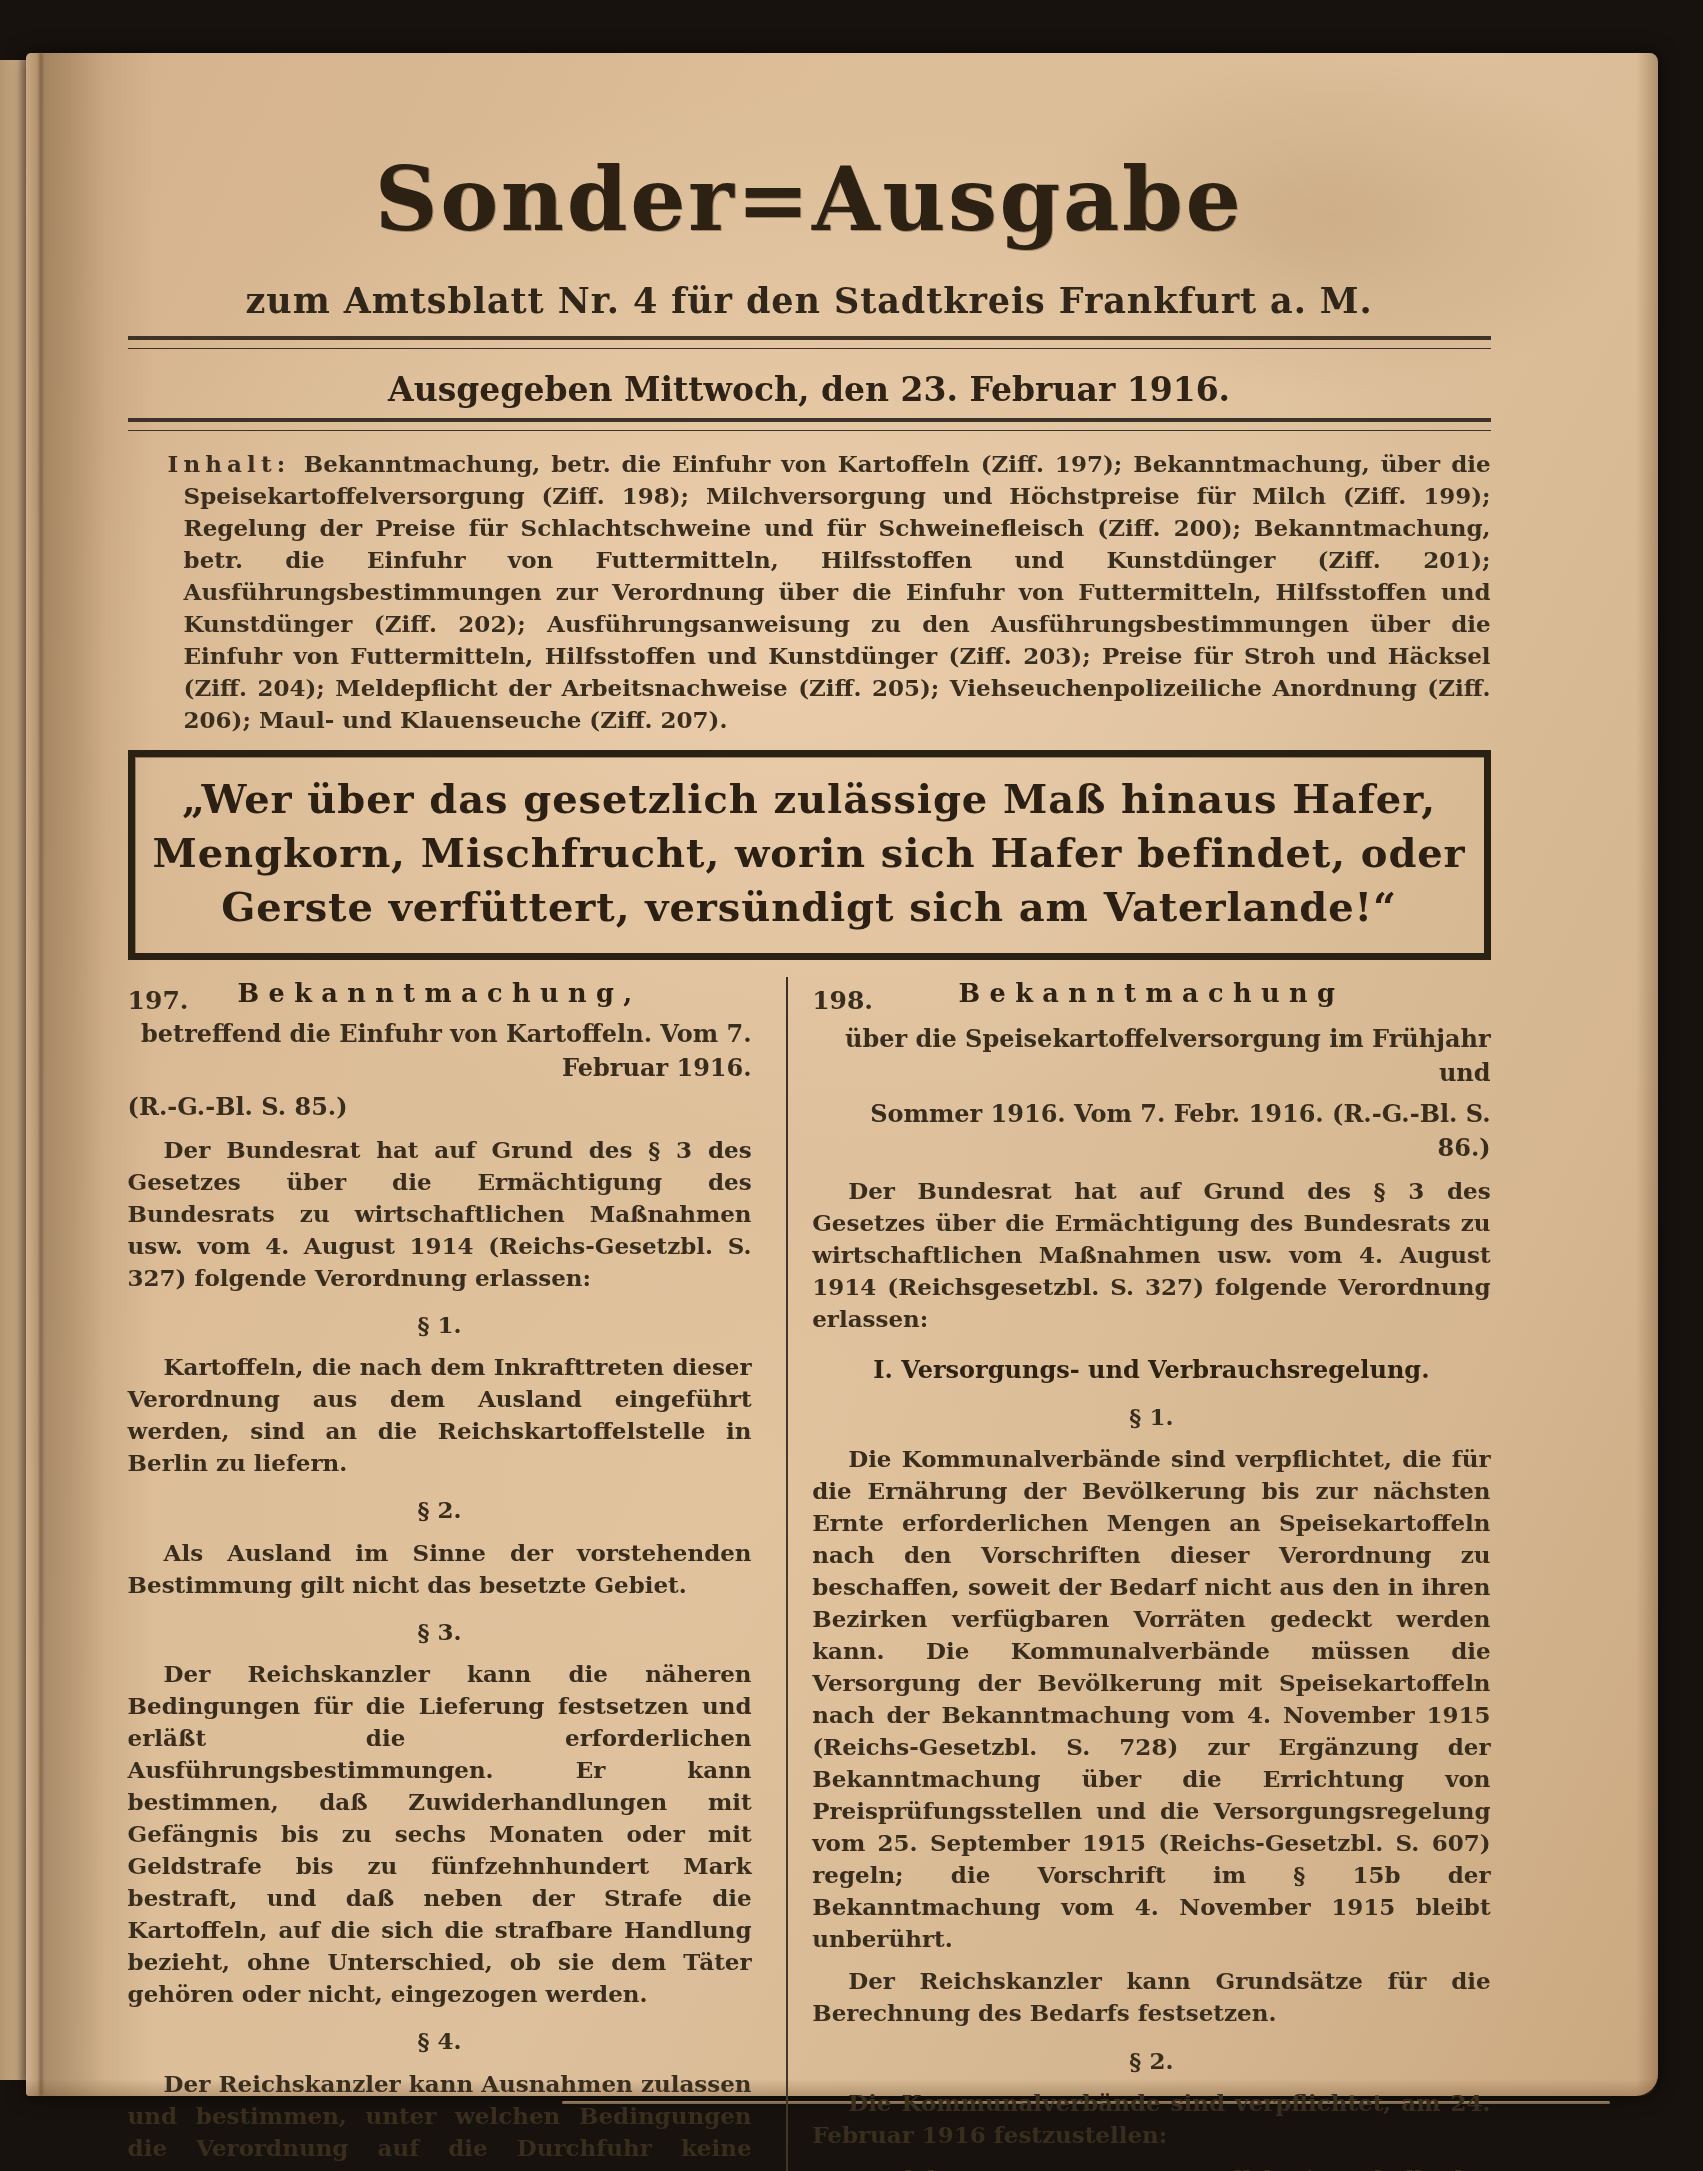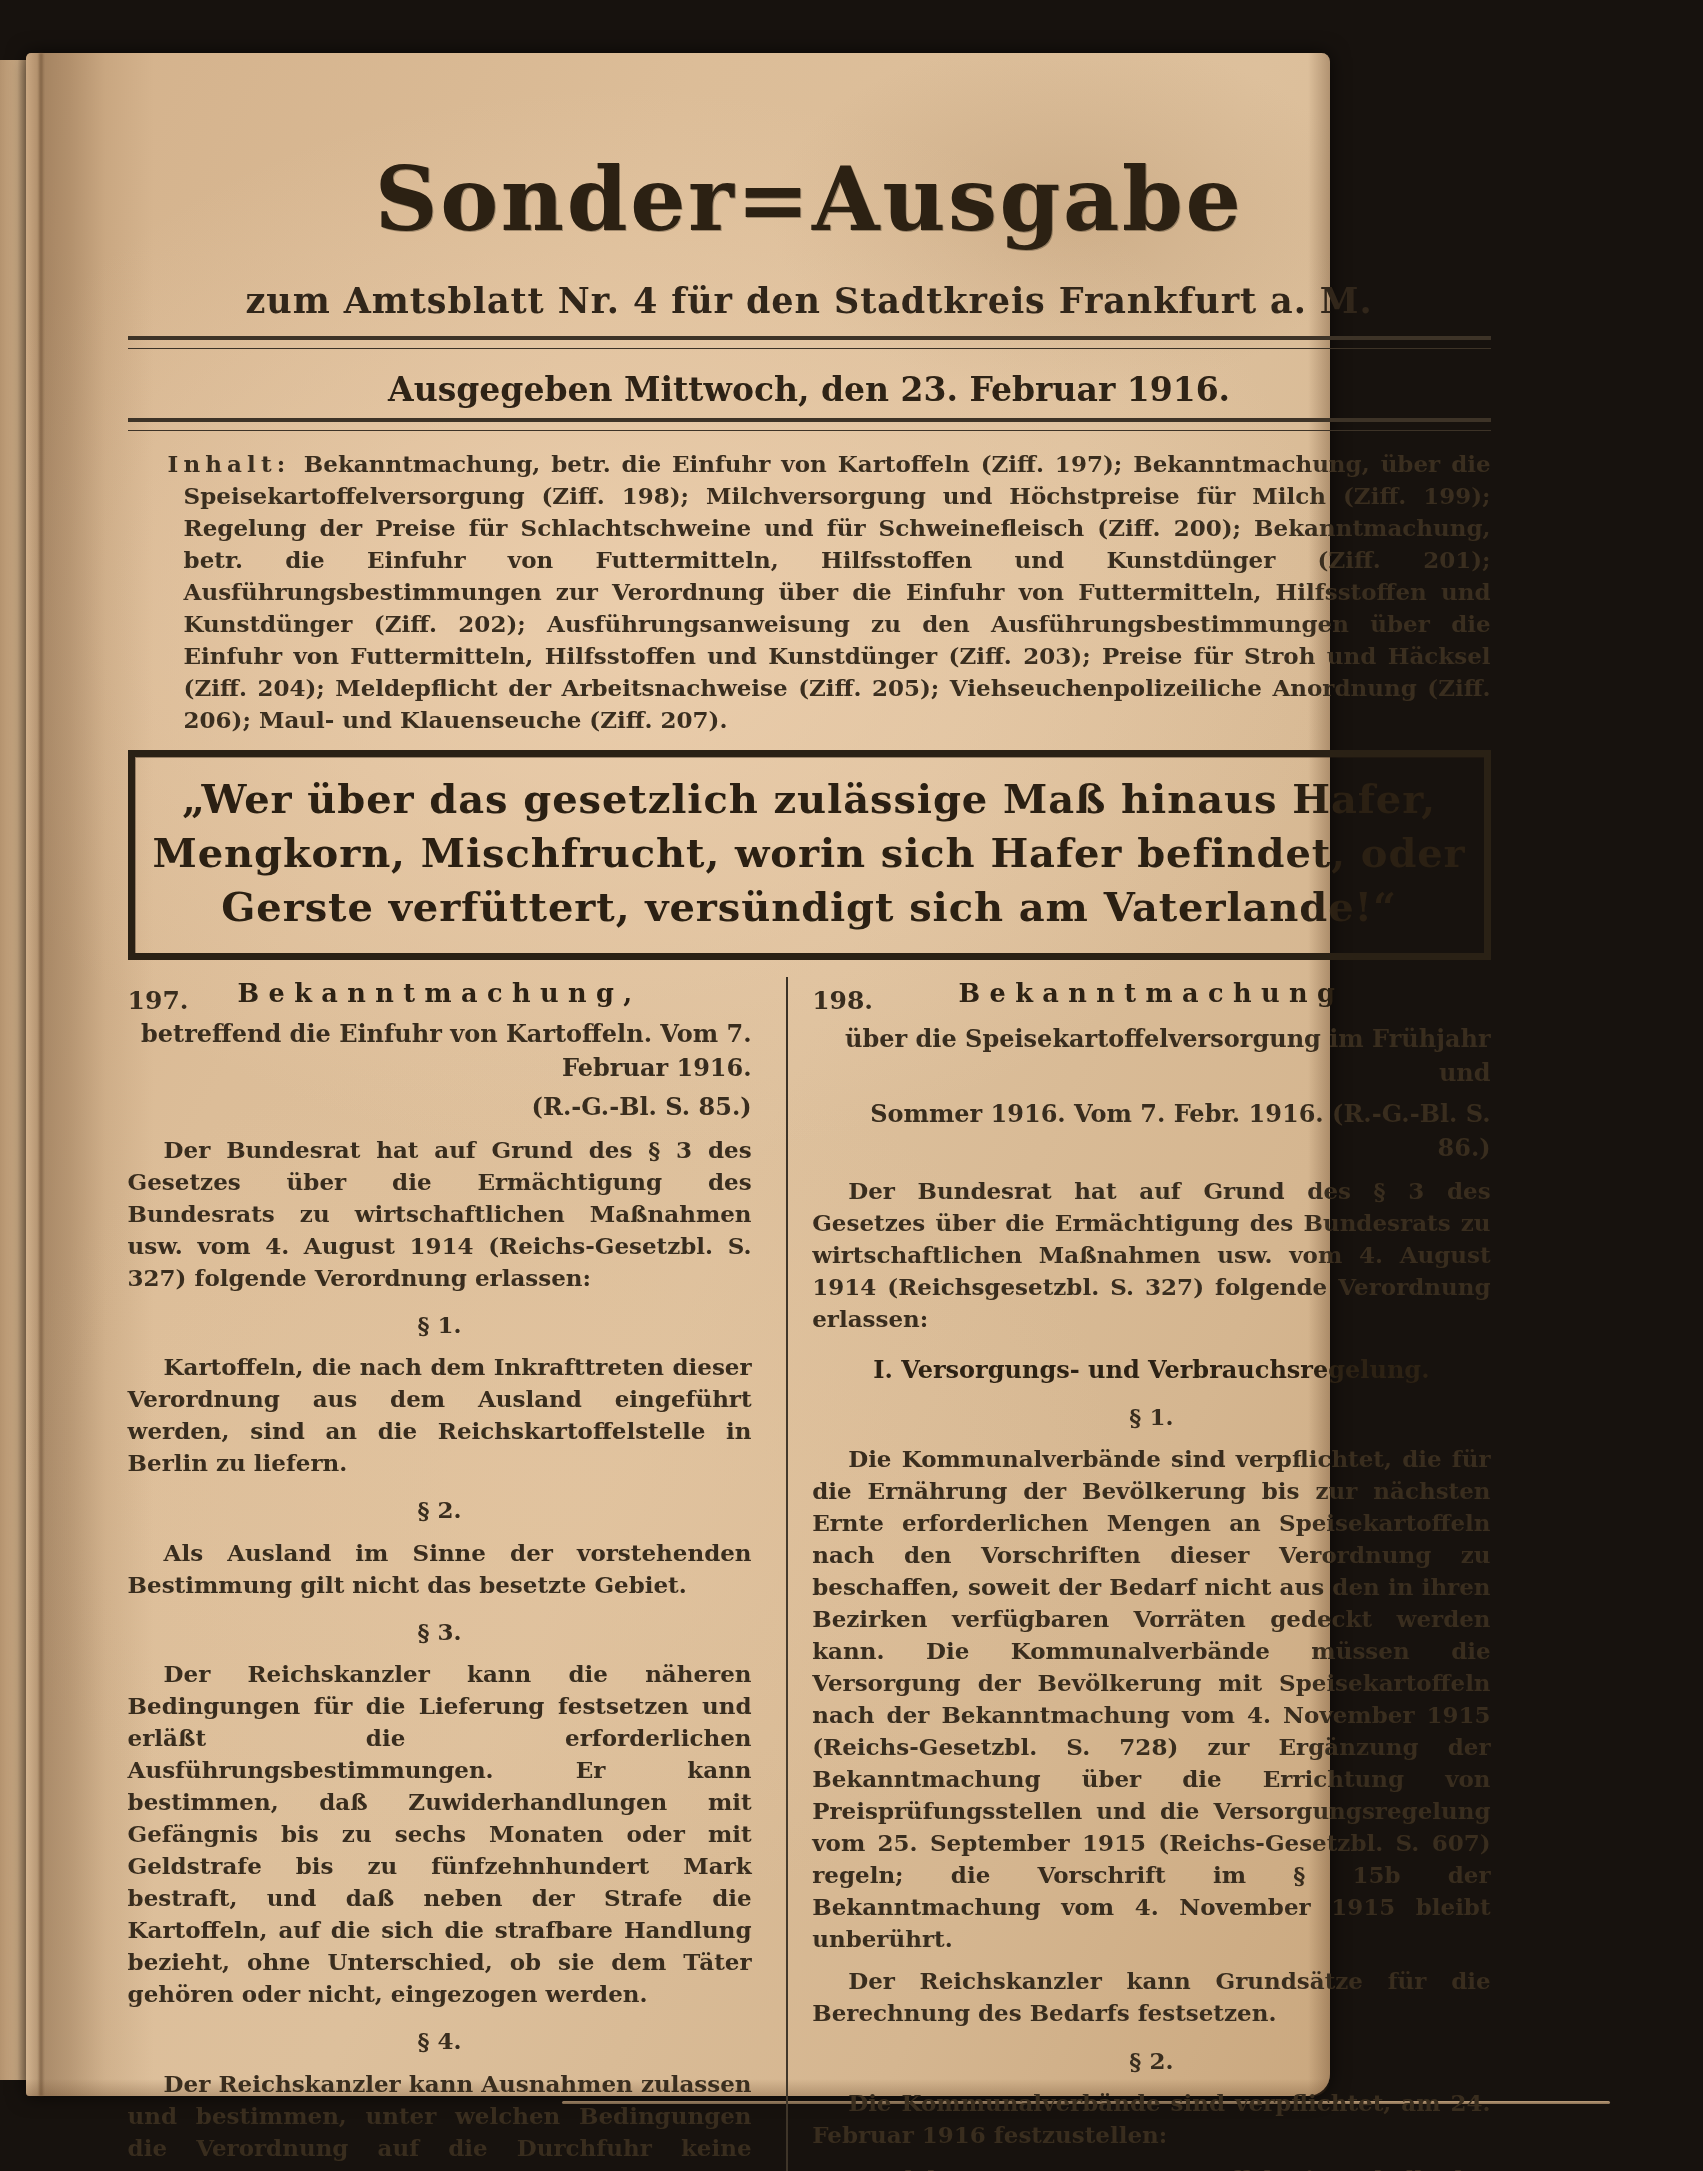--- a/index.html
+++ b/index.html
@@ -15,21 +15,21 @@
     position:absolute;left:0;top:60px;width:29px;height:2020px;
     background:linear-gradient(to right,#b4936f,#cfae87 55%,#a98softened 100%);
     background:linear-gradient(to right,#b4936f,#cfae87 60%,#9c7d5c 100%);
   }
   .under-sheet-line{
     position:absolute;left:562px;top:2101px;width:1048px;height:3.4px;
     background:linear-gradient(to bottom,#bb9d7a,#8a7053);
     border-radius:1.7px;
   }
   .paper{
-    position:absolute;left:25.6px;top:53px;width:1304px;height:2043px;
+    position:absolute;left:25.6px;top:53px;width:1632px;height:2043px;
     background:
       radial-gradient(ellipse 1022px 767px at 46% 28%, rgba(236,207,174,.9) 0%, rgba(0,0,0,0) 70%),
       radial-gradient(ellipse 767px 596px at 40% 70%, rgba(228,197,160,.6) 0%, rgba(0,0,0,0) 75%),
       radial-gradient(ellipse 426px 256px at 80% 8%, rgba(190,156,118,.5) 0%, rgba(0,0,0,0) 70%),
       linear-gradient(115deg,#d3b18b 0%,#dcbd98 30%,#ddc09c 55%,#d5b690 80%,#caa87f 100%);
     border-radius:5.1px 8.5px 22px 3.4px;
     box-shadow:0 0 19px rgba(0,0,0,.65);
     color:#35291b;
   }
   
@@ -135,21 +135,21 @@
     width:2.6px;
     background:linear-gradient(to bottom,#3a3126 0%,#4a3f30 55%,#3a3126 92%,rgba(58,49,38,0) 100%);
     margin-left:34px;margin-right:24px;
   }
   .col.right{flex:1;}
 
   .art-head{position:relative;text-align:center;margin:0 0 3.4px 0;}
   .art-no{position:absolute;left:0;top:8px;letter-spacing:0;font-size:25px;}
   .art-title{font-size:25.6px;letter-spacing:9.4px;color:#2d2214;}
   .art-sub{text-align:right;text-indent:0;margin:6.8px 0 0 0;font-size:24px;line-height:34px;}
-  .art-ref{text-align:right;text-indent:0;margin:6.8px 0 0 0;font-size:24px;}
+  .art-ref{text-align:left;text-indent:0;margin:6.8px 0 0 0;font-size:24px;}
   .sub-gap{margin-top:12px;}
   p.body{margin:10.2px 0 0 0;text-indent:36px;}
   .sec-mark{text-align:center;text-indent:0;margin:15.3px 0 0 0;}
   .sec-heading{text-align:center;text-indent:0;margin:19px 0 0 0;font-size:24px;color:#2d2214;}
   .list-item{display:flex;margin-top:12px;}
   .li-no{flex:none;width:46px;text-align:right;padding-right:12px;}
   .li-text{flex:1;text-align:justify;}
 </style>
 </head>
 <body>

